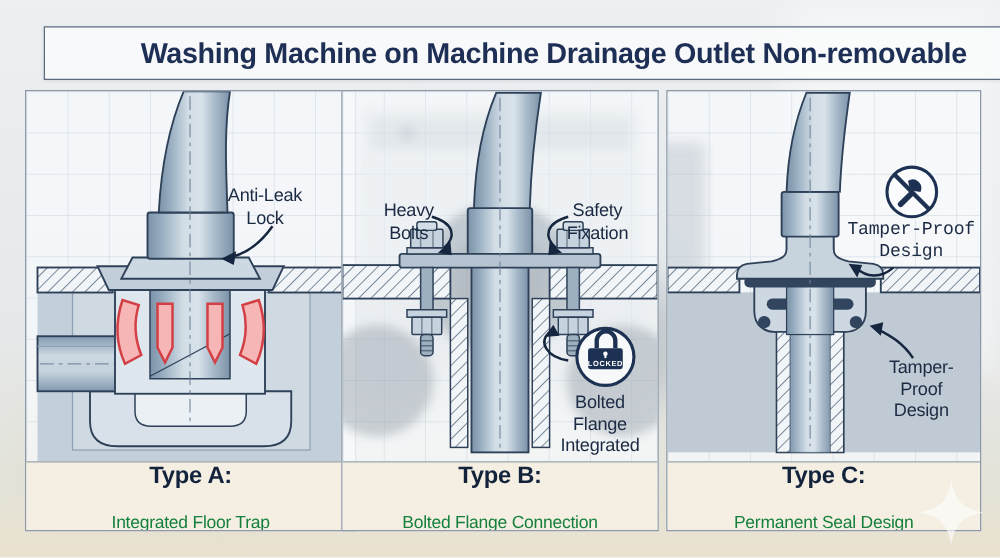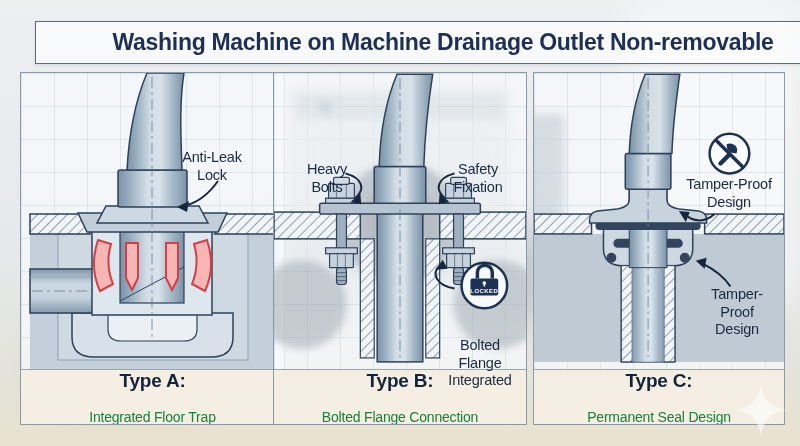--- a/index.html
+++ b/index.html
@@ -232,21 +232,21 @@
     </g>
   </svg>
   <div class="callout" style="left:8px;top:88px;width:90px;">
     <div>Heavy</div>
     <div>Bolts</div>
   </div>
   <div class="callout" style="left:158px;top:88px;width:92px;">
     <div>Safety</div>
     <div>Fixation</div>
   </div>
-  <div class="callout" style="left:158px;top:241px;width:96px;margin-top:23px;">
+  <div class="callout" style="left:158px;top:241px;width:96px;">
     <div>Bolted</div>
     <div>Flange</div>
     <div>Integrated</div>
   </div>
   <div class="caption">
     <div class="cap-type">Type B:</div>
     <div class="cap-name">Bolted Flange Connection</div>
   </div>
 </div>
 
@@ -307,21 +307,21 @@
     </g>
     <g>
       <path d="M182,141 C172,150 160,149 152,141" fill="none" stroke="#16263f" stroke-width="2"></path>
       <polygon points="146,138 157,139 153,149" fill="#16263f"></polygon>
     </g>
     <g>
       <path d="M198,214 C190,202 180,196 170,191" fill="none" stroke="#16263f" stroke-width="2"></path>
       <polygon points="163,188 174,185 172,196" fill="#16263f"></polygon>
     </g>
   </svg>
-  <div class="callout" style="left:140px;top:103px;width:110px;">
+  <div class="callout" style="left:140px;top:103px;width:110px;font-family:Liberation Mono, monospace;">
     <div>Tamper-Proof</div>
     <div>Design</div>
   </div>
   <div class="callout" style="left:160px;top:213px;width:86px;">
     <div>Tamper-</div>
     <div>Proof</div>
     <div>Design</div>
   </div>
   <div class="caption">
     <div class="cap-type">Type C:</div>

